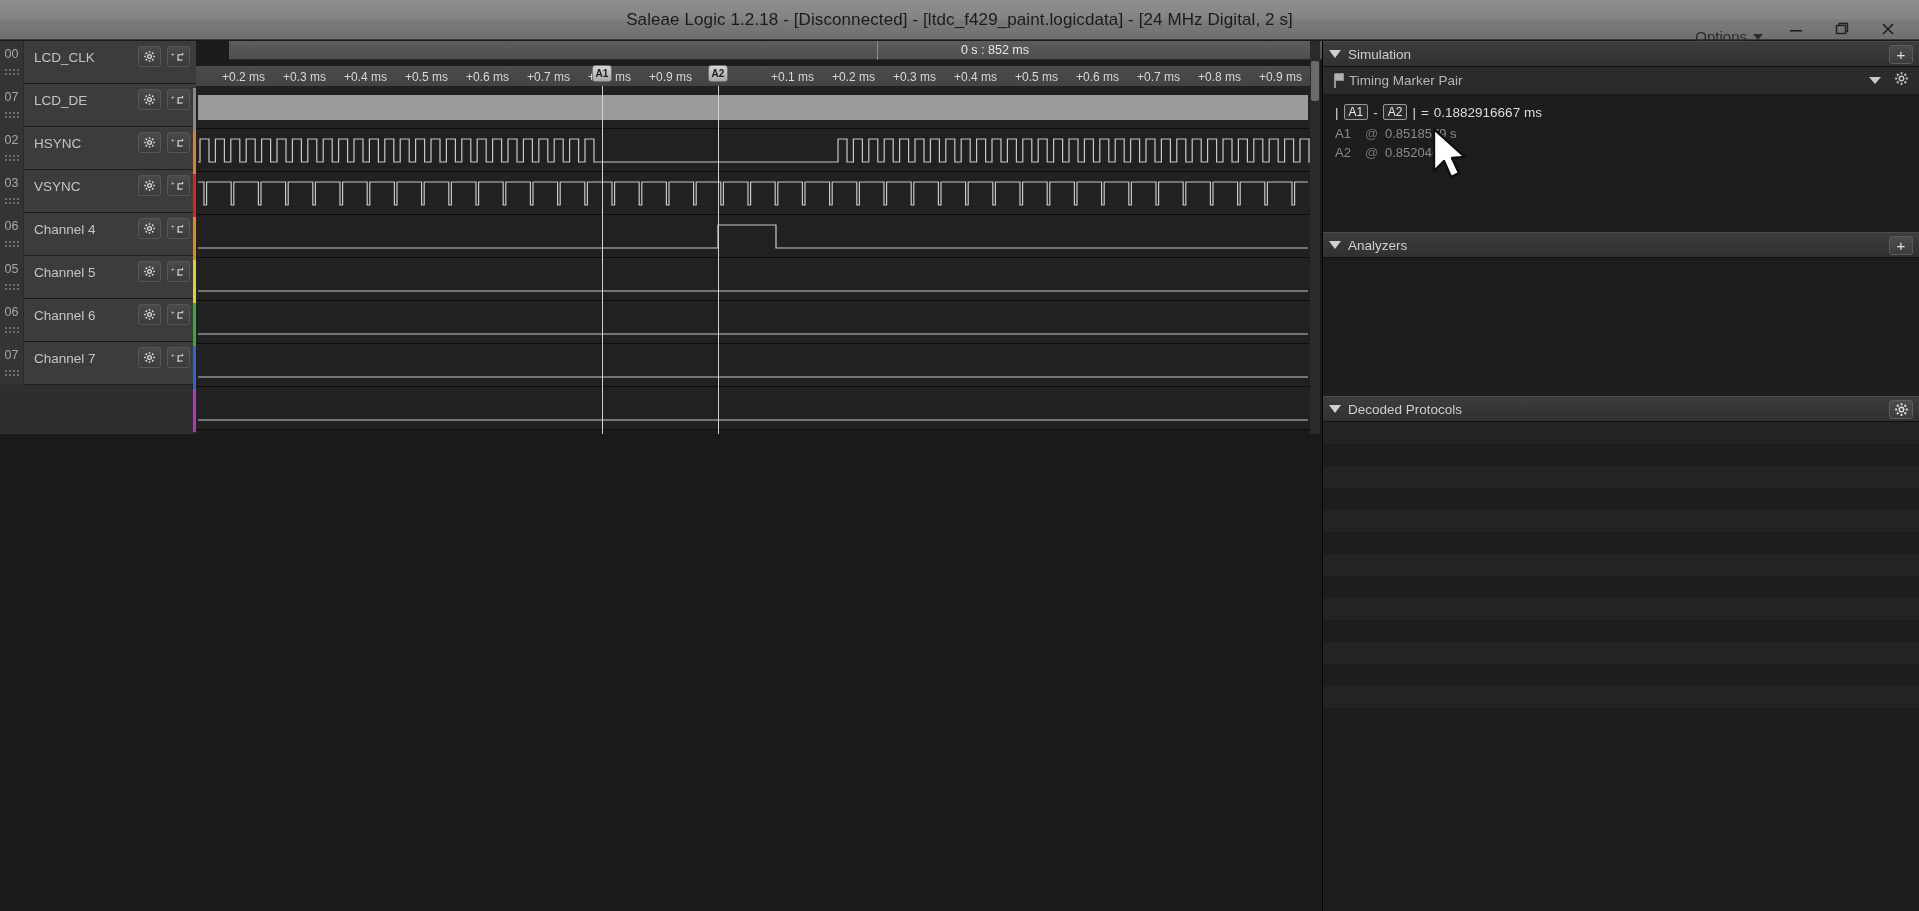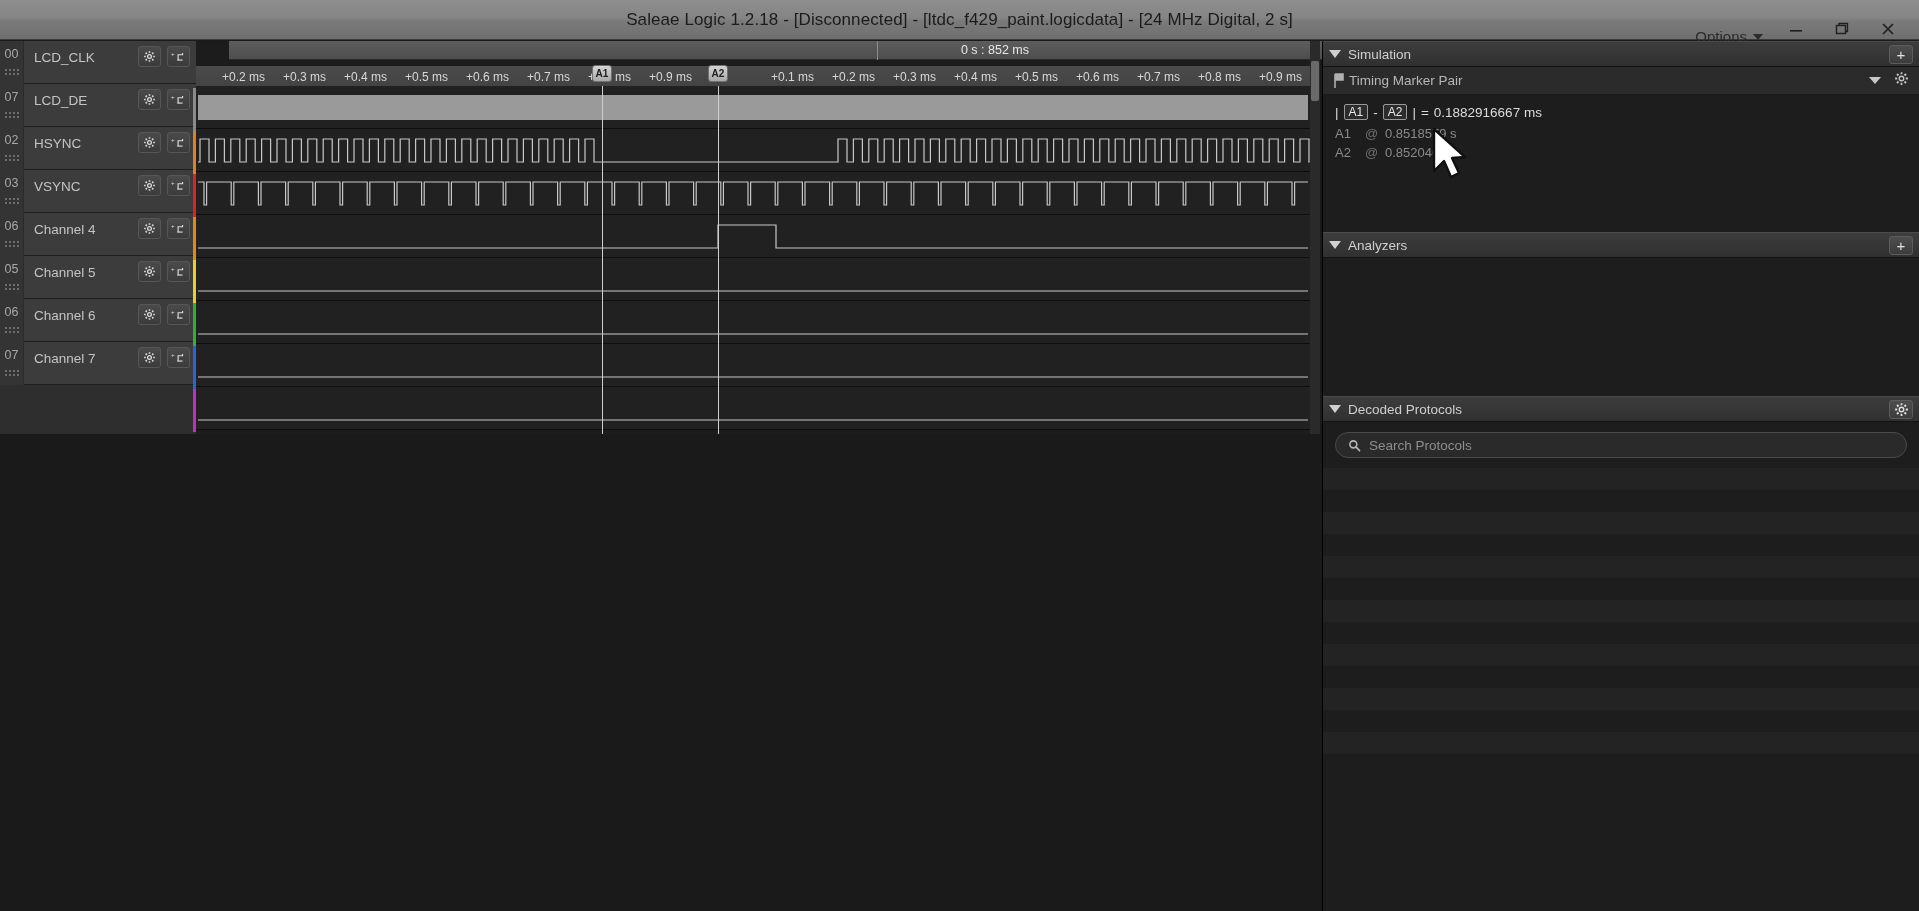--- a/index.html
+++ b/index.html
@@ -518,29 +518,20 @@
       <span class="sb-gear">
         <svg width="15" height="15" viewBox="0 0 16 16">
           <circle cx="8" cy="8" r="2.4" fill="none" stroke="#e0e0e0" stroke-width="1.5"></circle>
           <g stroke="#e0e0e0" stroke-width="1.9">
             <path d="M8 1.2v2.2M8 12.6v2.2M1.2 8h2.2M12.6 8h2.2M3.2 3.2l1.6 1.6M11.2 11.2l1.6 1.6M12.8 3.2l-1.6 1.6M4.8 11.2l-1.6 1.6"></path>
           </g>
         </svg>
       </span>
     </div>
 
-    <div class="search-wrap">
-      <div class="search-box">
-        <svg width="13" height="13" viewBox="0 0 16 16">
-          <circle cx="6.6" cy="6.6" r="4.3" fill="none" stroke="#b6b6b6" stroke-width="1.9"></circle>
-          <path d="M10 10 L14.2 14.2" stroke="#b6b6b6" stroke-width="2.1" stroke-linecap="round"></path>
-        </svg>
-        <span class="search-ph">Search Protocols</span>
-      </div>
-    </div>
 
     <div class="proto-list" id="proto-list">
         <div class="proto-band" style="background: rgb(35, 35, 35);"></div>
         <div class="proto-band" style="background: rgb(29, 29, 29);"></div>
         <div class="proto-band" style="background: rgb(35, 35, 35);"></div>
         <div class="proto-band" style="background: rgb(29, 29, 29);"></div>
         <div class="proto-band" style="background: rgb(35, 35, 35);"></div>
         <div class="proto-band" style="background: rgb(29, 29, 29);"></div>
         <div class="proto-band" style="background: rgb(35, 35, 35);"></div>
         <div class="proto-band" style="background: rgb(29, 29, 29);"></div>

